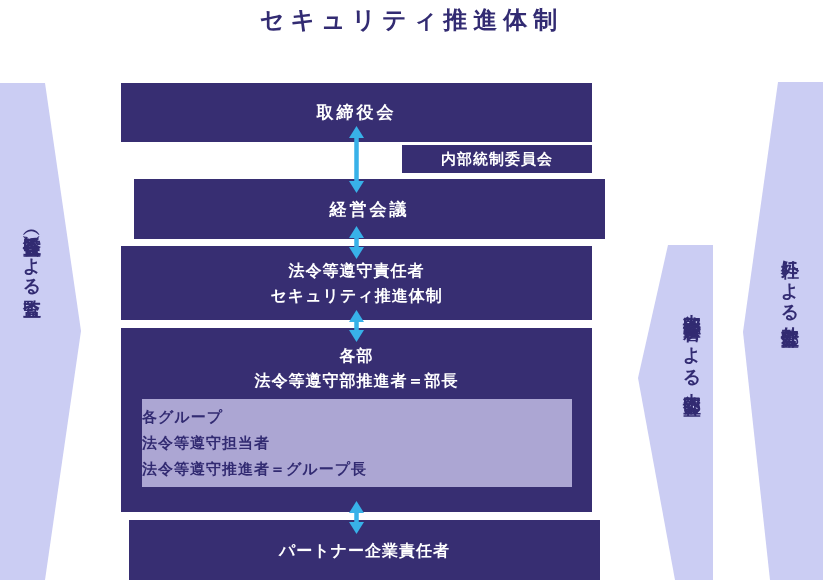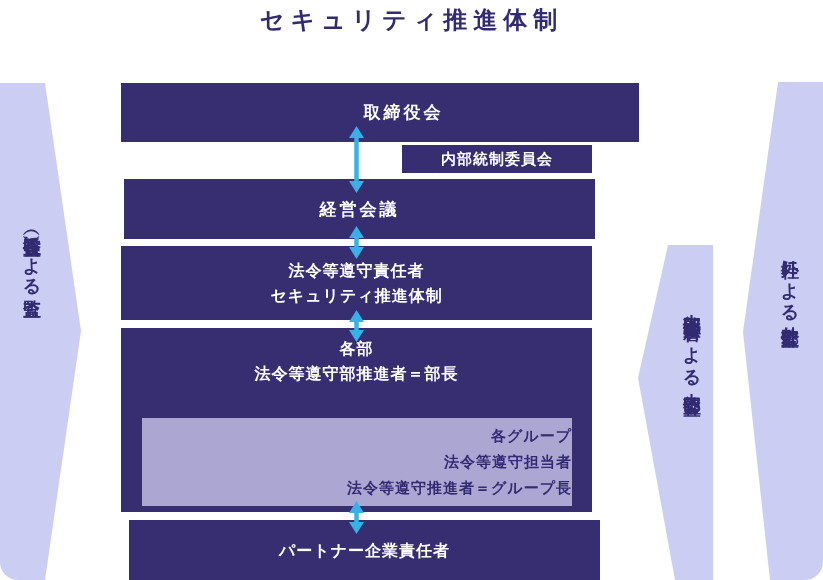--- a/index.html
+++ b/index.html
@@ -7,21 +7,20 @@
     --box-text:#ffffff;
     --banner-fill:#cbcdf3;
     --dark-text:#322b72;
     --group-box-fill:#aca6d3;
     --arrow:#38b1e8;
   }
   html,body{margin:0;padding:0;background:#ffffff;}
   .stage{
     position:relative;width:823px;height:580px;overflow:hidden;background:#ffffff;
     font-family:"Liberation Sans","DejaVu Sans",sans-serif;
-    border-radius:18px;
   }
   .layer{position:absolute;left:0;top:0;width:823px;height:580px;}
   .layer.banners{z-index:0;}
   .layer.arrows{z-index:3;pointer-events:none;}
   .banner{fill:var(--banner-fill,#cbcdf3);}
   .arrow-line{stroke:var(--arrow,#38b1e8);stroke-width:4.5;}
   .arrow-head{fill:var(--arrow,#38b1e8);}
 
   .title{
     position:absolute;left:0;top:4px;width:823px;margin:0;z-index:1;
@@ -43,34 +42,34 @@
     position:absolute;z-index:2;background:var(--box-fill,#372e72);
     color:var(--box-text,#ffffff);font-weight:bold;
     display:flex;flex-direction:column;align-items:center;justify-content:center;
     text-align:center;
   }
   .box .line{display:block;}
   .lg{font-size:17px;letter-spacing:3px;}
   .md{font-size:16px;letter-spacing:1px;line-height:25px;}
   .sm{font-size:15px;letter-spacing:1px;}
 
-  #box-board{left:121px;top:83px;width:471px;height:59px;padding-left:47px;}
+  #box-board{left:121px;top:83px;width:471px;height:59px;}
   #box-committee{left:402px;top:145px;width:190px;height:28px;}
-  #box-management{left:124px;top:179px;width:471px;height:60px;align-items:center;}
+  #box-management{left:134px;top:179px;width:471px;height:60px;align-items:center;}
   #box-compliance{left:121px;top:246px;width:471px;height:74px;}
   #box-departments{
     left:121px;top:328px;width:471px;height:184px;
-    justify-content:flex-start;padding-top:8px;box-sizing:border-box;
+    justify-content:flex-start;padding-top:15px;box-sizing:border-box;
   }
   #box-partner{left:121px;top:520px;width:471px;height:60px;margin-left:8px;}
 
   .inner-box{
-    position:absolute;left:21px;top:90px;width:430px;height:88px;
+    position:absolute;left:21px;top:71px;width:430px;height:88px;
     background:var(--group-box-fill,#aca6d3);color:var(--dark-text,#322b72);
-    display:flex;flex-direction:column;align-items:flex-end;justify-content:center;
+    display:flex;flex-direction:column;align-items:flex-start;justify-content:center;
     font-weight:bold;text-align:center;
   }
   .inner-box .line{font-size:15px;letter-spacing:1px;line-height:26px;}
 </style>
 </head>
 <body>
 
 <div class="stage">
 
   <svg class="layer banners" viewBox="0 0 823 580" aria-hidden="true">

